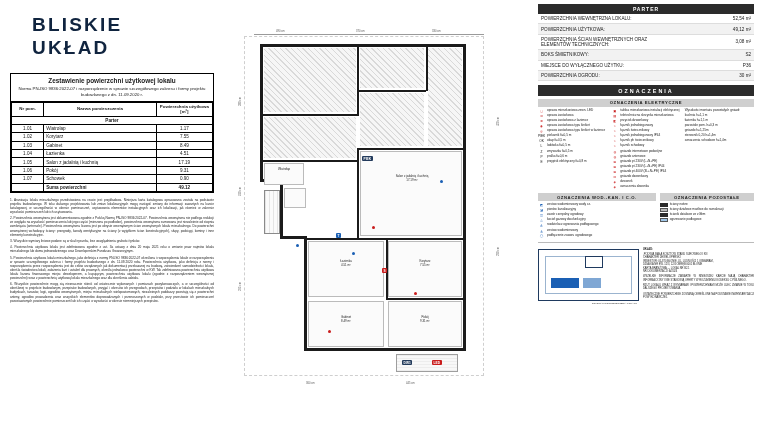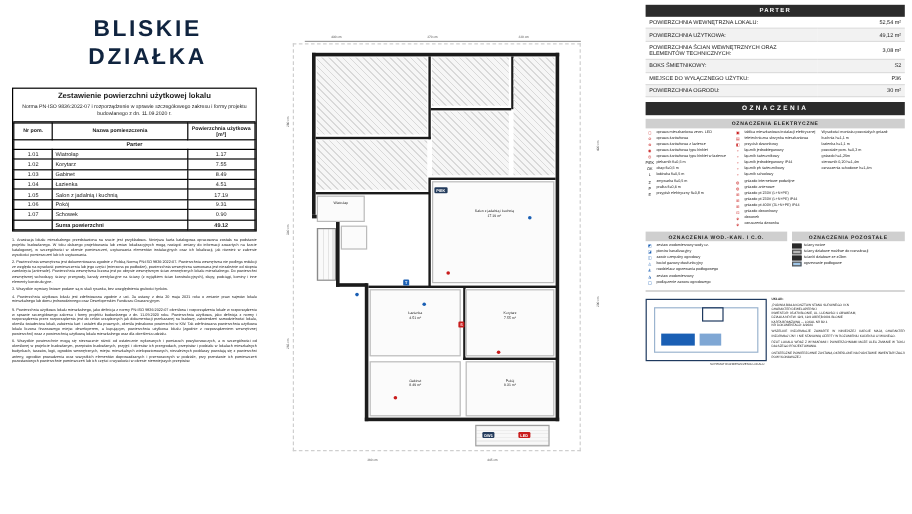--- a/index.html
+++ b/index.html
@@ -10,21 +10,21 @@
     font-family:"Liberation Sans", sans-serif;
     color:#1a1a1a;
     overflow:hidden;
     position:relative;
   }
   .page { position:relative; width:760px; height:428px; background:#fff; }
 
   
   .left-col { position:absolute; left:0; top:0; width:222px; height:428px; padding:6px 8px 4px 10px; }
 
-  .logo { margin-top:8px; margin-left:22px;text-align:center; }
+  .logo { margin-top:8px; margin-left:22px; }
   .logo-line1 { font-size:19px; font-weight:bold; letter-spacing:2.2px; color:#10243f; }
   .logo-line2 { font-size:19px; font-weight:bold; letter-spacing:2.2px; color:#10243f; margin-top:1px; }
 
   .tbl-wrap { margin-top:14px; border:1px solid #000; }
   .tbl-title { text-align:center; font-size:6.4px; font-weight:bold; padding:3px 2px 2px; }
   .tbl-norm { text-align:center; font-size:4.3px; line-height:1.35; padding:0 4px 3px; border-bottom:1px solid #000; }
   table.pow { width:100%; border-collapse:collapse; font-size:4.6px; }
   table.pow th, table.pow td { border:1px solid #000; padding:1.2px 2px; }
   table.pow th { font-size:4.4px; font-weight:bold; text-align:center; vertical-align:middle; line-height:1.2; }
   .c-no { width:16%; text-align:center; }
@@ -103,21 +103,21 @@
 <body>
 
 <div class="page">
 
   <div class="left-col">
 
     <div class="logo">
       <div class="logo-line1">
         <span>BLISKIE</span>
       </div>
-      <div class="logo-line2">DZIAŁKA</div>
+      <div class="logo-line2">UKŁAD</div>
     </div>
 
     <div class="tbl-wrap">
       <div class="tbl-title">Zestawienie powierzchni użytkowej lokalu</div>
       <div class="tbl-norm">Norma PN-ISO 9836:2022-07 i rozporządzenie w sprawie szczegółowego zakresu i formy projektu budowlanego z dn. 11.09.2020 r.</div>
       <table class="pow">
         <thead>
           <tr>
             <th class="c-no">Nr pom.</th>
             <th class="c-nm">Nazwa pomieszczenia</th>

